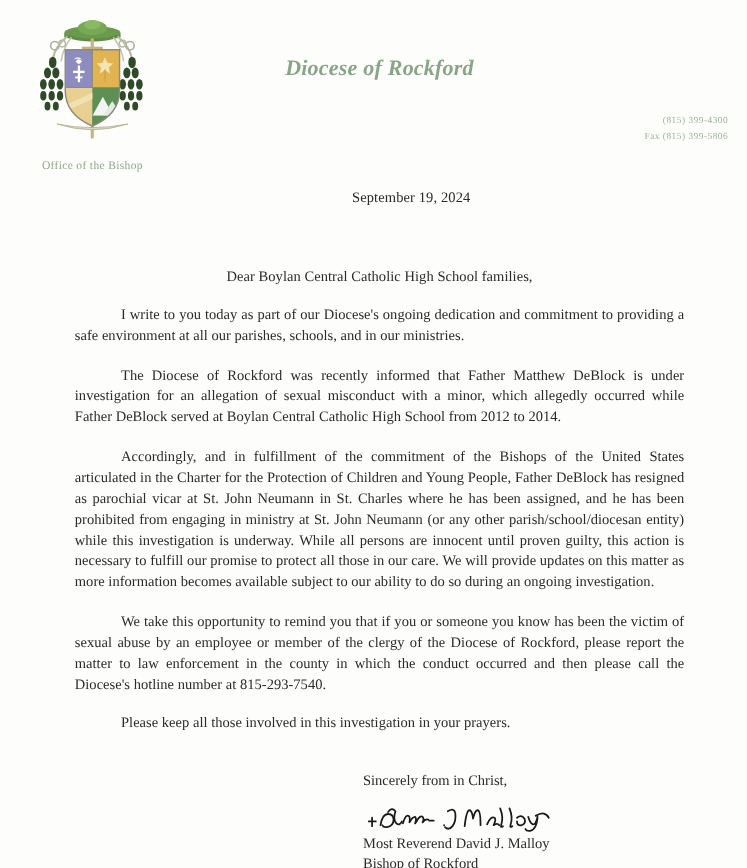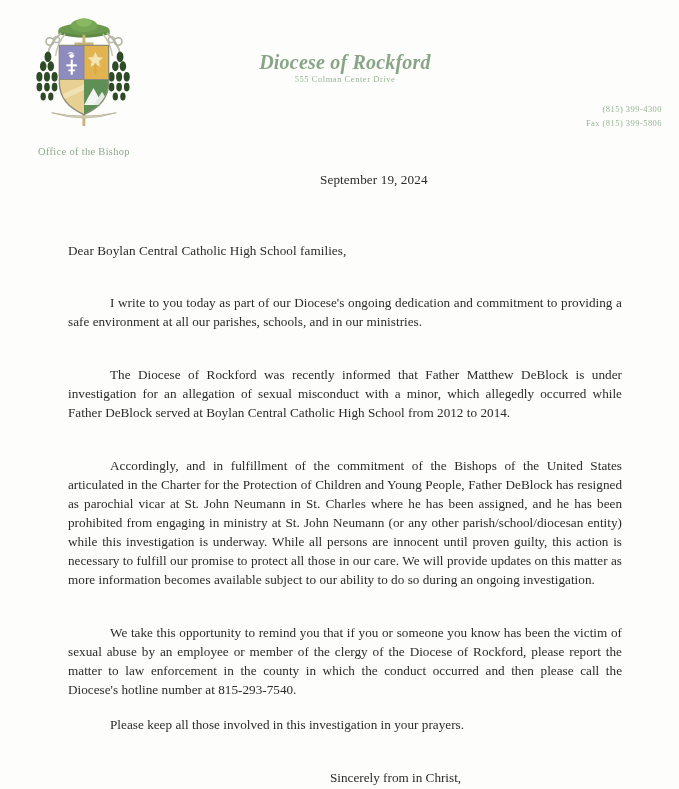--- a/index.html
+++ b/index.html
@@ -98,27 +98,28 @@
     text-align: left;
     margin-left: 252px;
     font-size: 13.2px;
     padding-top: 14px;
     letter-spacing: 0.1px;
   }
   .salutation {
     margin-top: 55px;
     font-size: 13.2px;
     letter-spacing: 0.05px;
+    text-align: center;
   }
   .para {
     text-align: justify;
     text-justify: inter-word;
     font-size: 13.2px;
     line-height: 1.44;
-    margin-top: 34px;
+    margin-top: 17px;
     text-indent: 42px;
     letter-spacing: 0.02px;
   }
   .para.tight {
     margin-top: 16px;
   }
   .closing-wrap {
     margin-top: 36px;
     padding-left: 262px;
   }
@@ -232,21 +233,20 @@
         <line x1="60" y1="33" x2="60" y2="69" stroke="#8c8c78" stroke-width="1"></line>
         <line x1="34" y1="69" x2="86" y2="69" stroke="#8c8c78" stroke-width="1"></line>
 
         <path d="M26 104 Q60 115 94 104 Q60 111 26 104 Z" fill="#ded9c4" stroke="#b5ae94" stroke-width="0.8"></path>
       </svg>
       <div class="office-line">Office of the Bishop</div>
     </div>
 
     <div class="masthead">
       <div class="diocese-name">Diocese of Rockford</div>
-      <div class="addr-line">555 Colman Center Drive</div>
     </div>
 
     <div class="contact">
       <div>(815) 399-4300</div>
       <div>Fax (815) 399-5806</div>
     </div>
   </div>
 
   <div class="letter-body">
 

